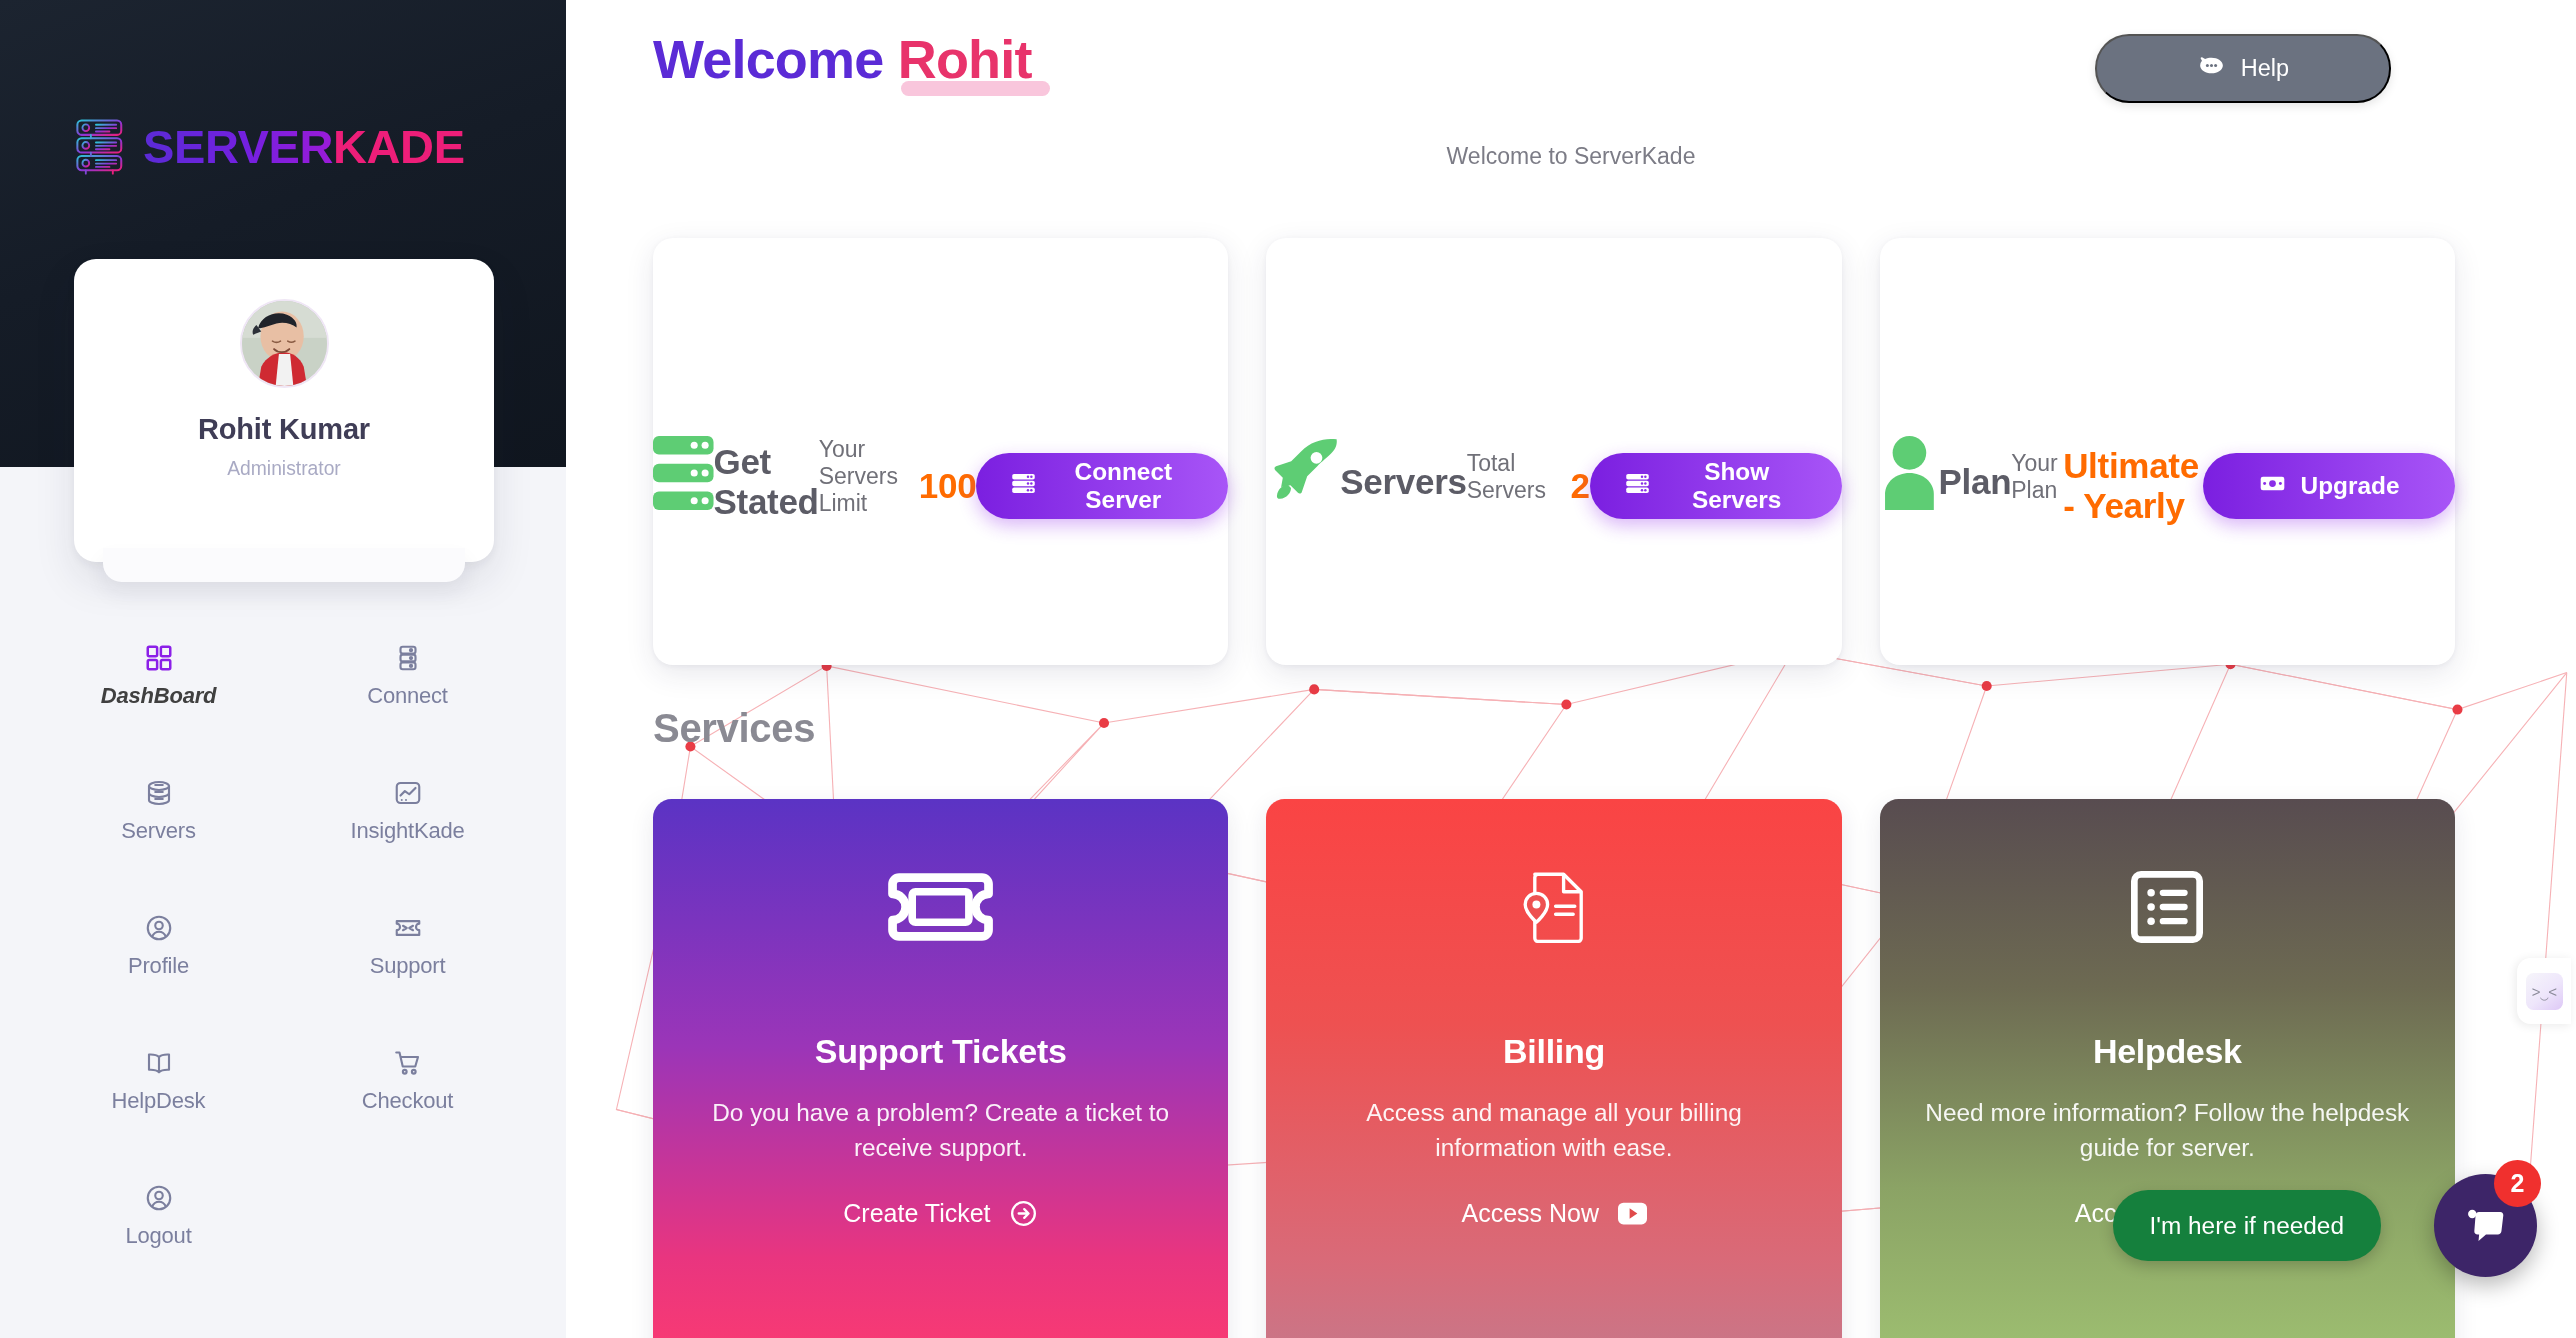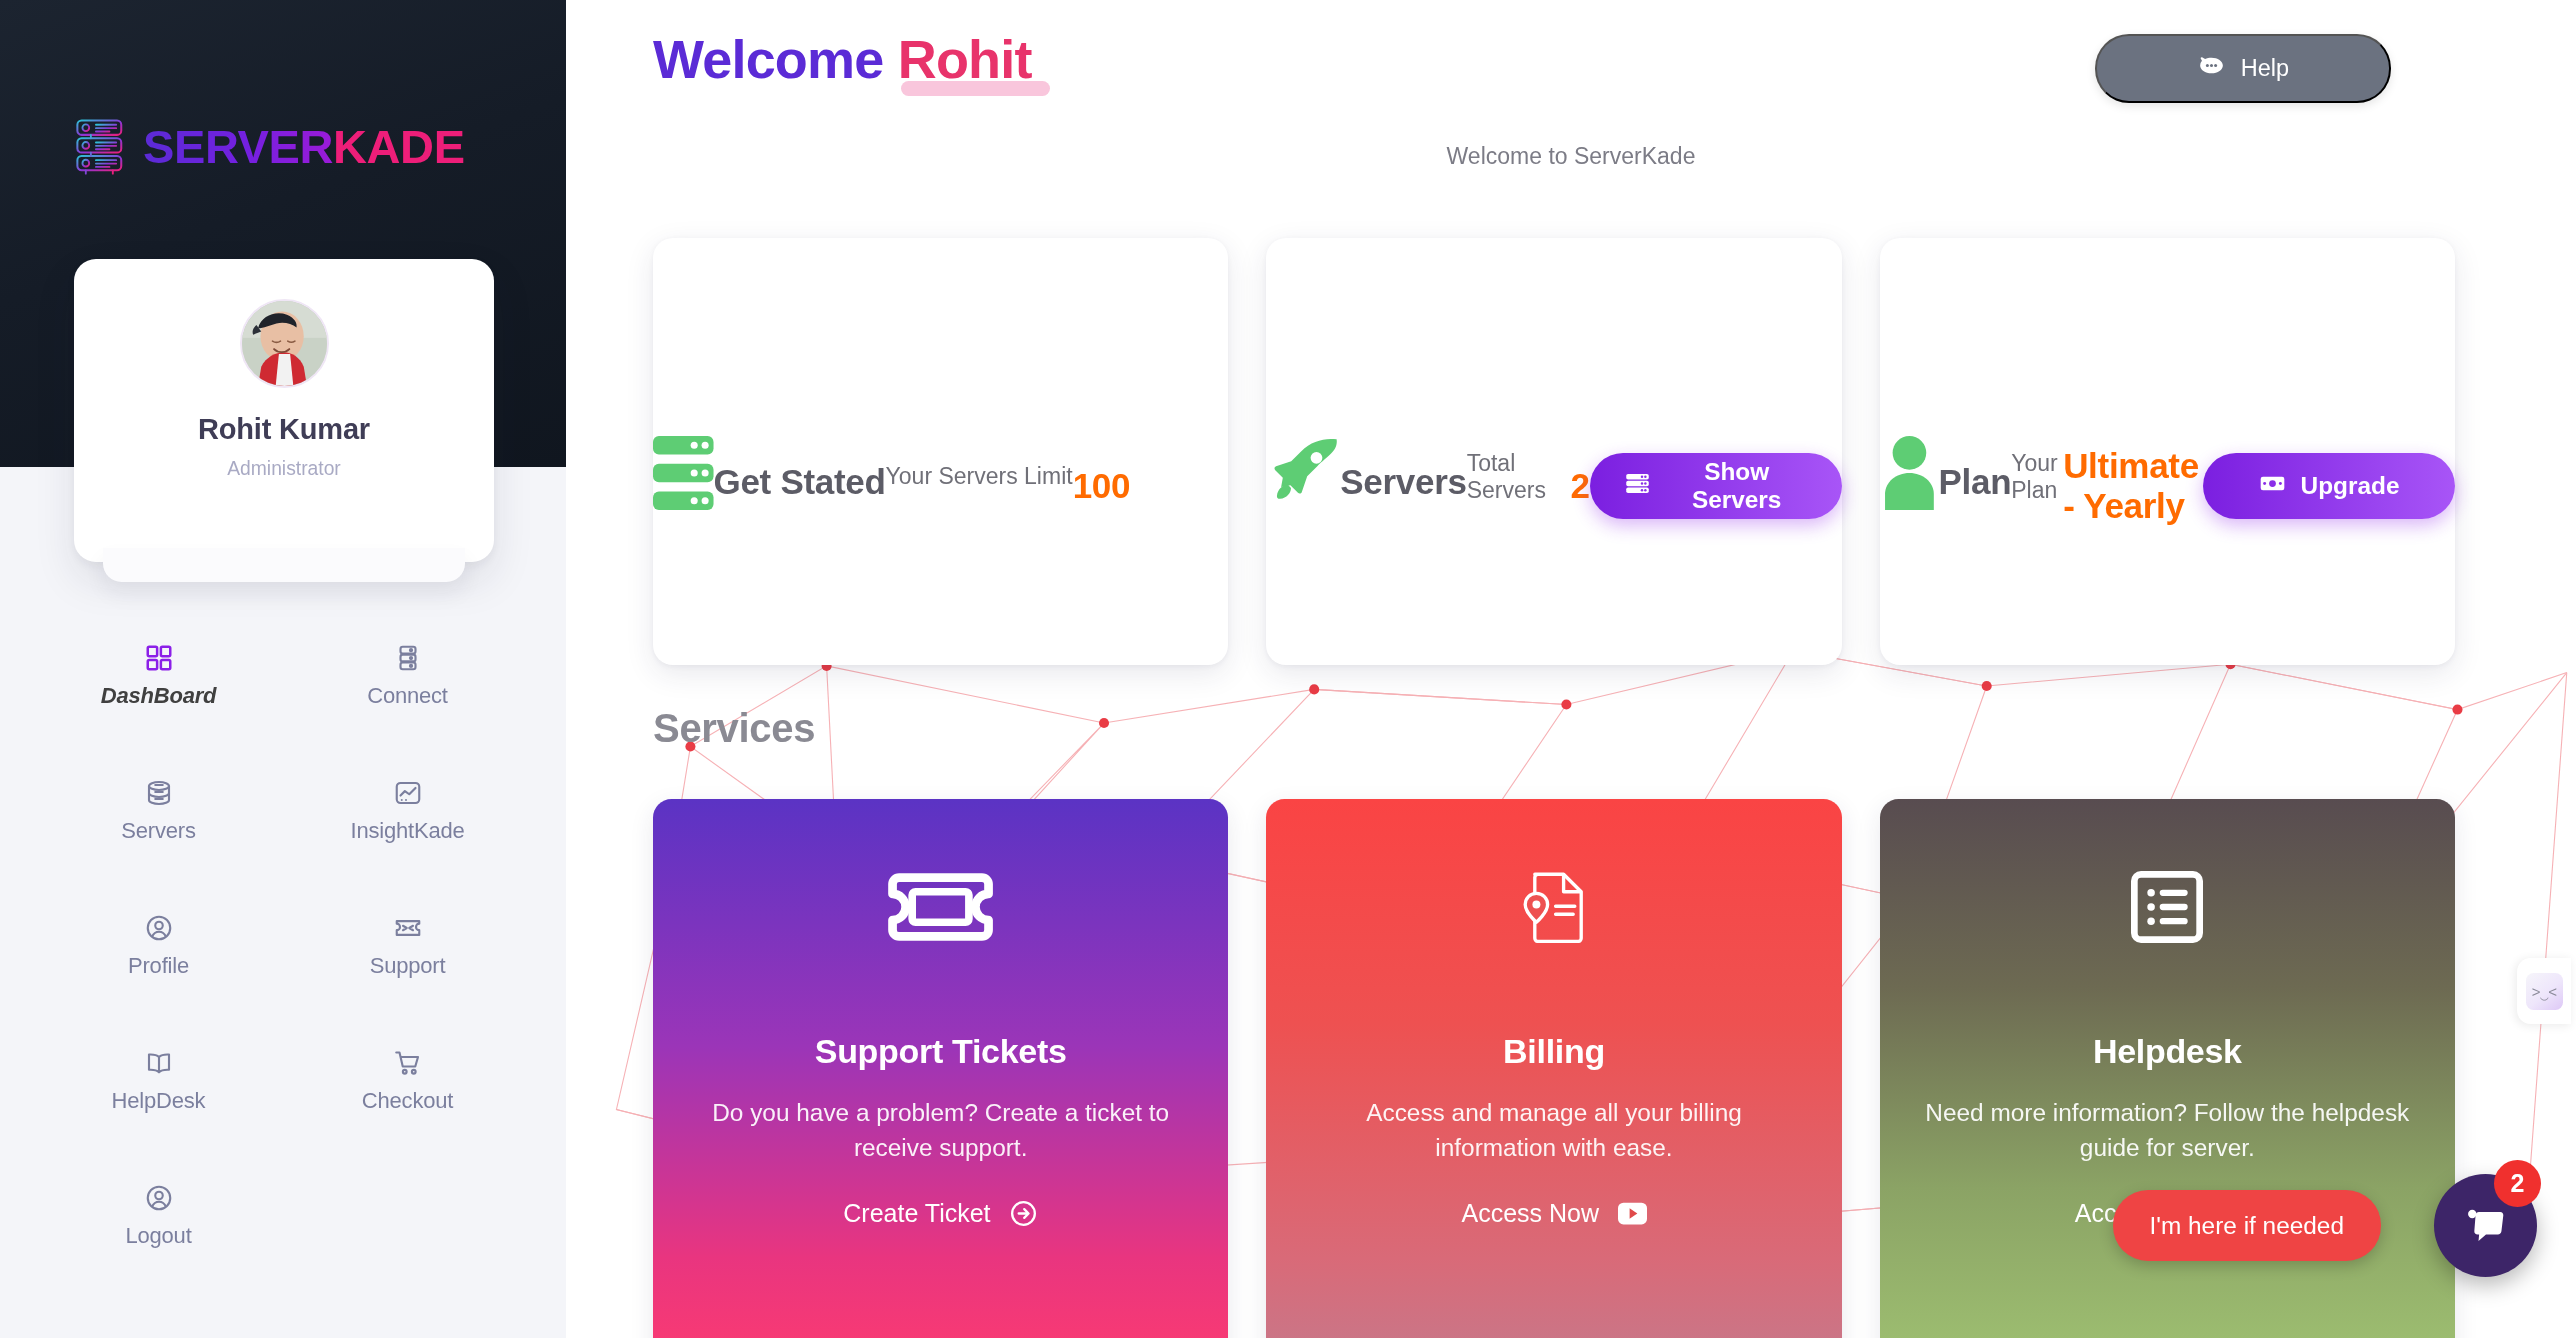--- a/index.html
+++ b/index.html
@@ -169,21 +169,21 @@
   }
   .kaomoji .inner {
     width: 37px; height: 37px; border-radius: 7.6px;
     background: linear-gradient(140deg,#f6f5fa 0%, #eee6fb 55%, #ddc8f6 100%);
     display: flex; align-items: center; justify-content: center;
     font-size: 15px; color: #8a8a99; letter-spacing: -0.8px;
   }
   .chat-bubble {
     position: absolute; right: 195px; bottom: 77px;
     height: 71px; padding: 0 37px; border-radius: 35px;
-    background: #ef4444; color: #fff; font-size: 24.4px;
+    background: #15803d; color: #fff; font-size: 24.4px;
     display: flex; align-items: center; z-index: 11; cursor: pointer;
     box-shadow: 0 5px 15px rgba(0,0,0,.20);
   }
   .chat-fab {
     position: absolute; right: 39px; bottom: 61px;
     width: 103px; height: 103px; border-radius: 50%;
     background: #3D2568; display: flex; align-items: center; justify-content: center;
     z-index: 11; cursor: pointer; box-shadow: 0 8.4px 22px rgba(0,0,0,.28);
   }
   .chat-fab svg { width: 50px; height: 50px; }
@@ -429,20 +429,34 @@
               <circle cx="62" cy="11" r="4.2" fill="#fff"></circle>
             <circle cx="49" cy="44" r="4.2" fill="#fff"></circle>
               <circle cx="62" cy="44" r="4.2" fill="#fff"></circle>
             <circle cx="49" cy="77" r="4.2" fill="#fff"></circle>
               <circle cx="62" cy="77" r="4.2" fill="#fff"></circle>
           </svg>
         </div>
         <div class="stat-title">Get Stated</div>
         <div class="stat-sub">Your Servers Limit</div>
         <div class="stat-value">100</div>
+        <button class="stat-btn">
+          <span><svg viewBox="0 0 24 24" fill="currentColor">
+                <rect x="2" y="3.5" width="20" height="5" rx="1.6"></rect>
+                <rect x="2" y="9.5" width="20" height="5" rx="1.6"></rect>
+                <rect x="2" y="15.5" width="20" height="5" rx="1.6"></rect>
+                <circle cx="16" cy="6" r="1.1" fill="#8B2FE8"></circle>
+                <circle cx="19" cy="6" r="1.1" fill="#8B2FE8"></circle>
+                <circle cx="16" cy="12" r="1.1" fill="#8B2FE8"></circle>
+                <circle cx="19" cy="12" r="1.1" fill="#8B2FE8"></circle>
+                <circle cx="16" cy="18" r="1.1" fill="#8B2FE8"></circle>
+                <circle cx="19" cy="18" r="1.1" fill="#8B2FE8"></circle>
+              </svg></span>
+          <span>Connect Server</span>
+        </button>
       </div>
 
       <div class="stat-card">
         <div class="stat-icon">
           <svg viewBox="0 0 88 88" fill="currentColor">
             <path d="M84 4c-14-2-30 2-42 14L30 30 12 36c-2 .6-2.6 3-1 4.6l9 9-2 11 11-2 9 9c1.6 1.6 4 1 4.6-1L49 48l12-12C73 24 86 18 84 4z"></path>
             <path d="M26 58c-6 0-12 5-13 13-.3 2.4 1.3 4 3.7 3.7 8-1 13-7 13-13z"></path>
             <circle cx="60" cy="26" r="7" fill="#fff"></circle>
           </svg>
         </div>

